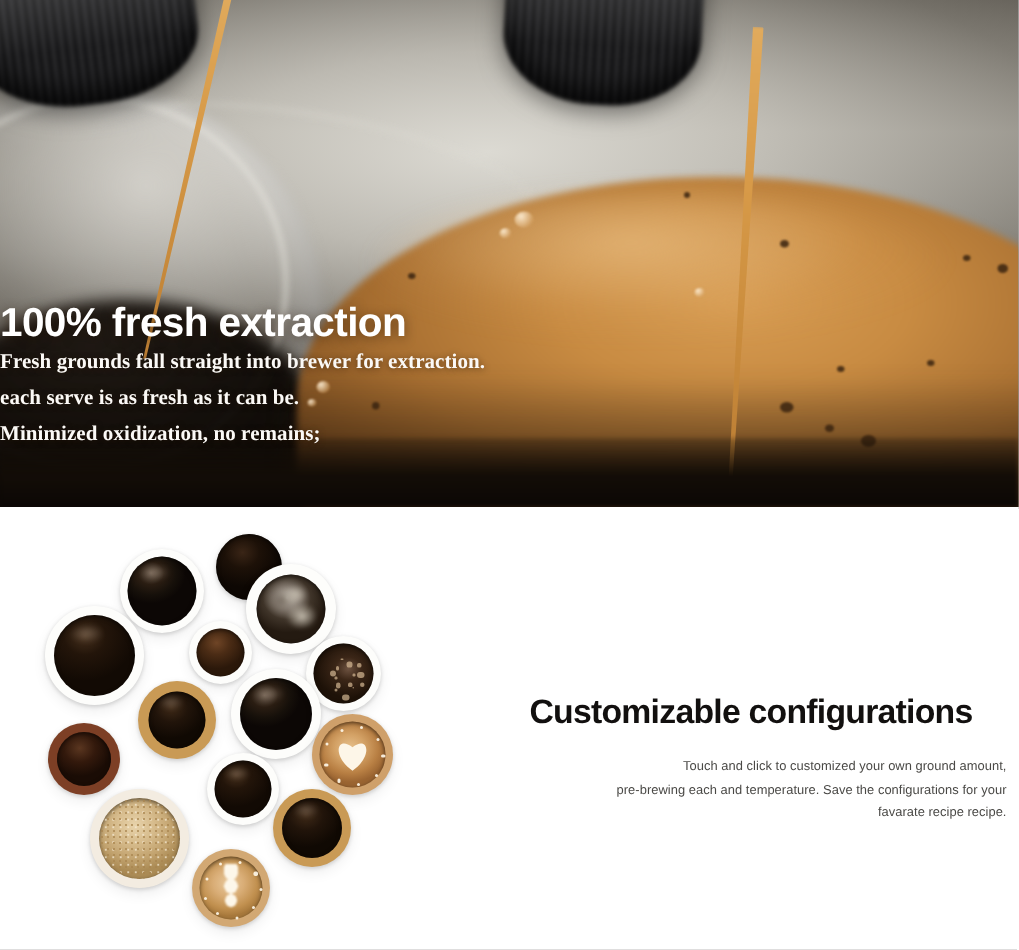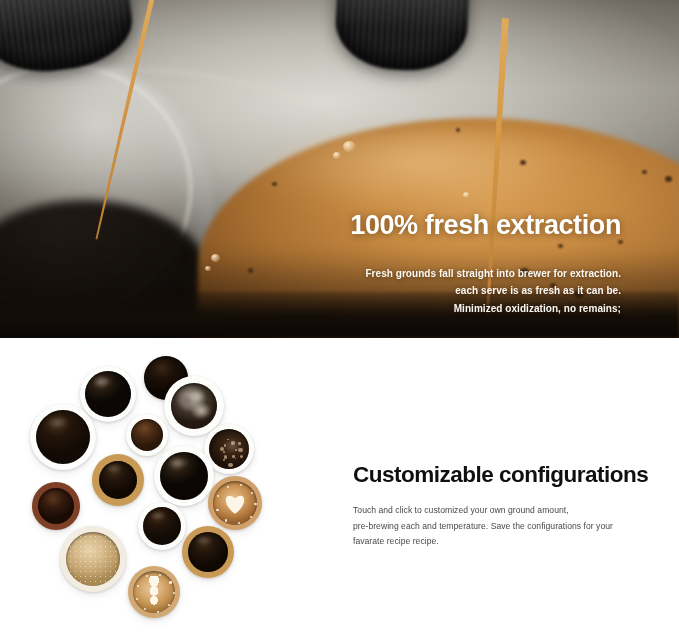--- a/index.html
+++ b/index.html
@@ -109,32 +109,33 @@
     filter:blur(2.5px);
   }
   
   .speck{ position:absolute; background:#3a2410; border-radius:50%; filter:blur(0.8px); opacity:.85; }
   
   .bub{ position:absolute; border-radius:50%;
         background:radial-gradient(circle at 34% 30%, rgba(255,240,215,0.9), rgba(214,163,100,0.45) 70%, rgba(160,110,55,0.15) 100%);
         filter:blur(0.7px); }
 
   .hero-copy{
-    position:absolute; left:0; top:210px; width:621px;
-    text-align:right; z-index:6;
+    position:absolute; left:0; top:200px; width:621px;
+    text-align:left; z-index:6;
   }
   .hero-title{
     font-size:27px; font-weight:700; color:#ffffff;
     letter-spacing:-0.4px; line-height:1.12;
     text-shadow:0 1px 7px rgba(40,22,6,0.5);
   }
   .hero-sub{
-    margin-top:25px; font-size:10px; font-weight:700; color:#fbf9f6;
+    margin-top:0; font-size:14px; font-weight:700; color:#fbf9f6;
     line-height:1.72; letter-spacing:0.05px;
     text-shadow:0 1px 4px rgba(40,22,6,0.55);
+    font-family:Liberation Serif, serif;
   }
 
   
   .lower{
     position:absolute; left:0; top:338px; width:679px; height:295px; background:#fff;
   }
   .collage{ position:absolute; left:18px; top:16px; width:272px; height:268px; }
   .cup{
     position:absolute; border-radius:50%;
     background:#fdfdfb;
@@ -145,20 +146,21 @@
   }
 
   .text-col{ position:absolute; left:353px; top:124px; width:318px; }
   .lower-title{
     font-size:22.5px; font-weight:700; color:#12100f;
     letter-spacing:-0.5px; white-space:nowrap;
   }
   .lower-body{
     margin-top:15px; font-size:8.6px; color:#4a4946; line-height:1.82;
     letter-spacing:0.03px;
+    text-align:right;
   }
   .lower-body div{ white-space:nowrap; }
 </style>
 </head>
 <body>
 
 <div id="page">
 
   <section class="hero">
     <div class="hero-bg"></div>

